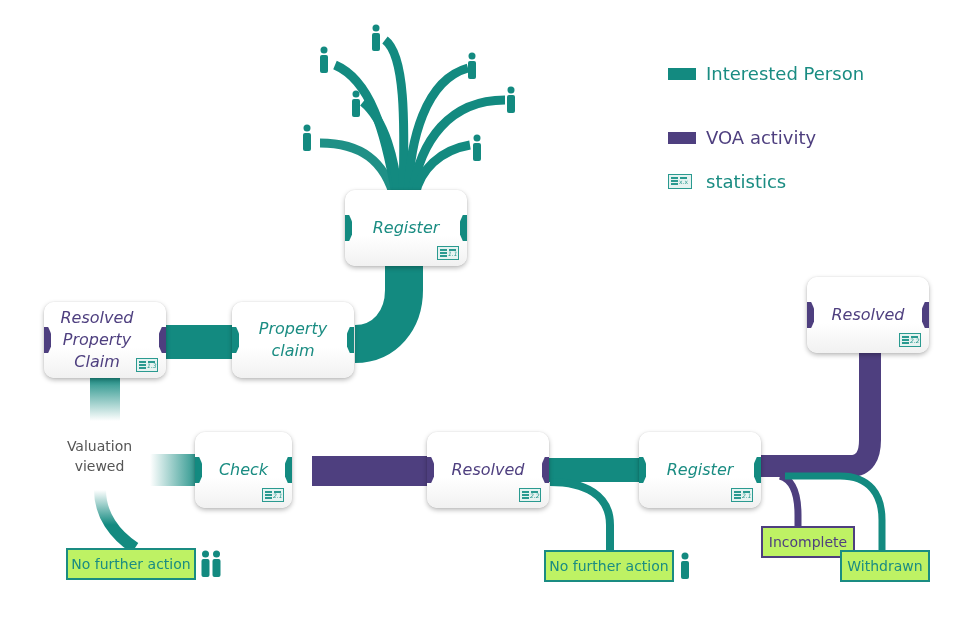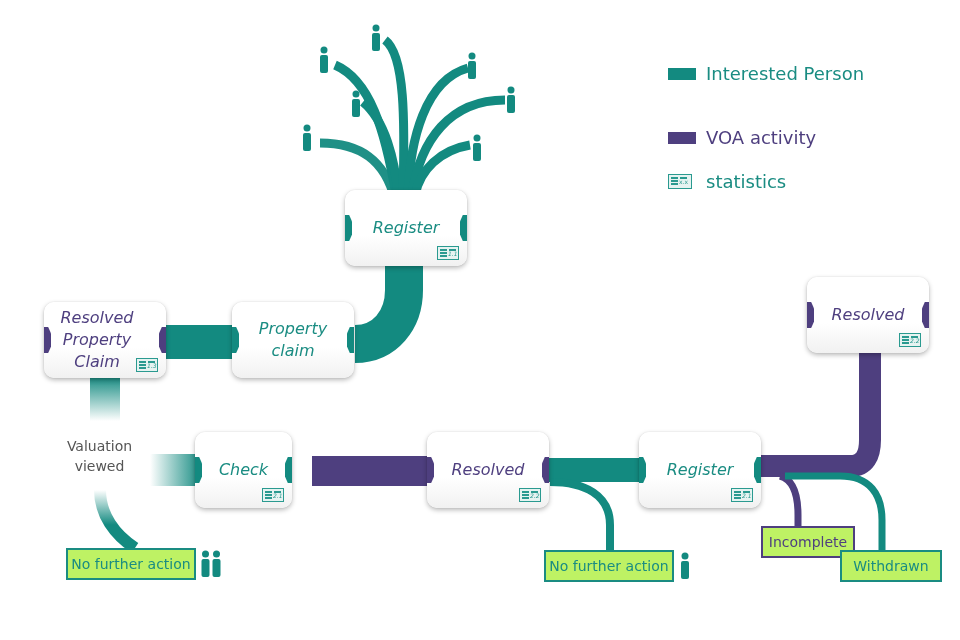--- a/index.html
+++ b/index.html
@@ -266,15 +266,15 @@
   <span>No further action</span>
 </div>
 <svg class="person" style="left:679px;top:552px" width="12" height="28" viewBox="0 0 12 28">
     <circle cx="6" cy="4" r="3.5" fill="#138a80"></circle>
     <rect x="2" y="9" width="8" height="18" rx="2" fill="#138a80"></rect>
   </svg>
 
 <div class="outcome purple" style="left:739px;top:526px;width:94px;height:32px;margin-left:22px;">
   <span>Incomplete</span>
 </div>
-<div class="outcome" style="left:840px;top:550px;width:102px;height:32px;">
+<div class="outcome" style="left:840px;top:550px;width:90px;height:32px;">
   <span>Withdrawn</span>
 </div>
 
 </body></html>

